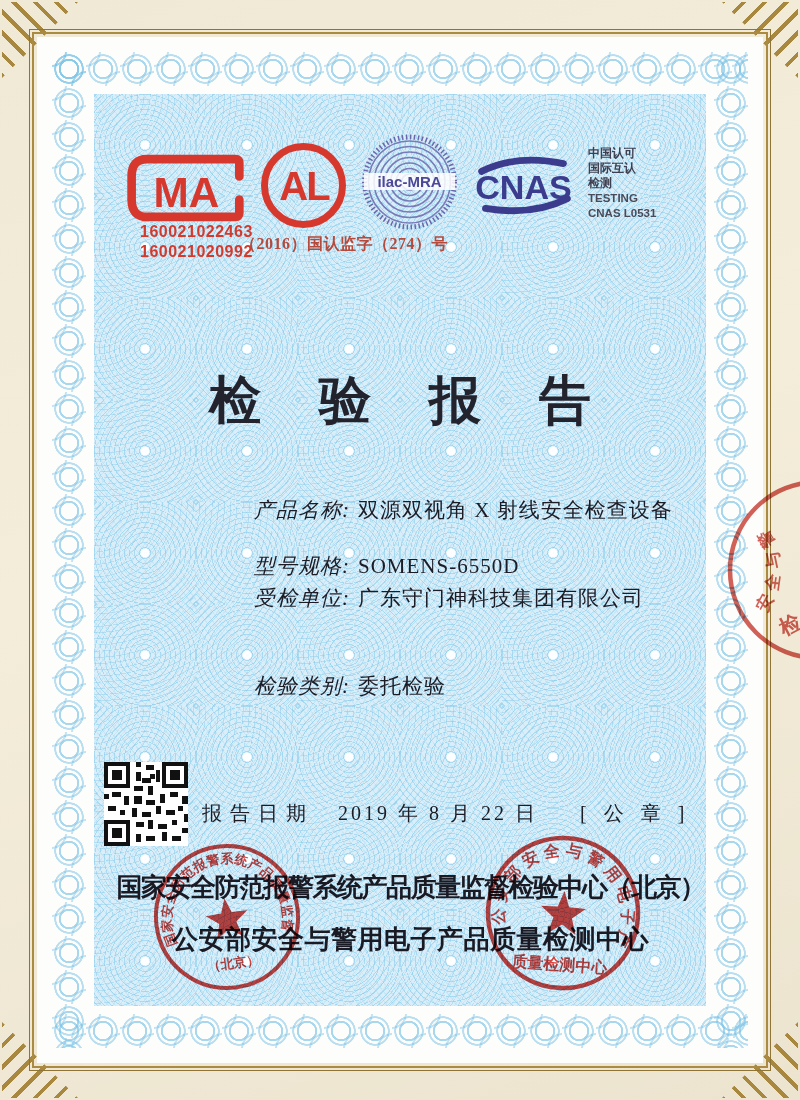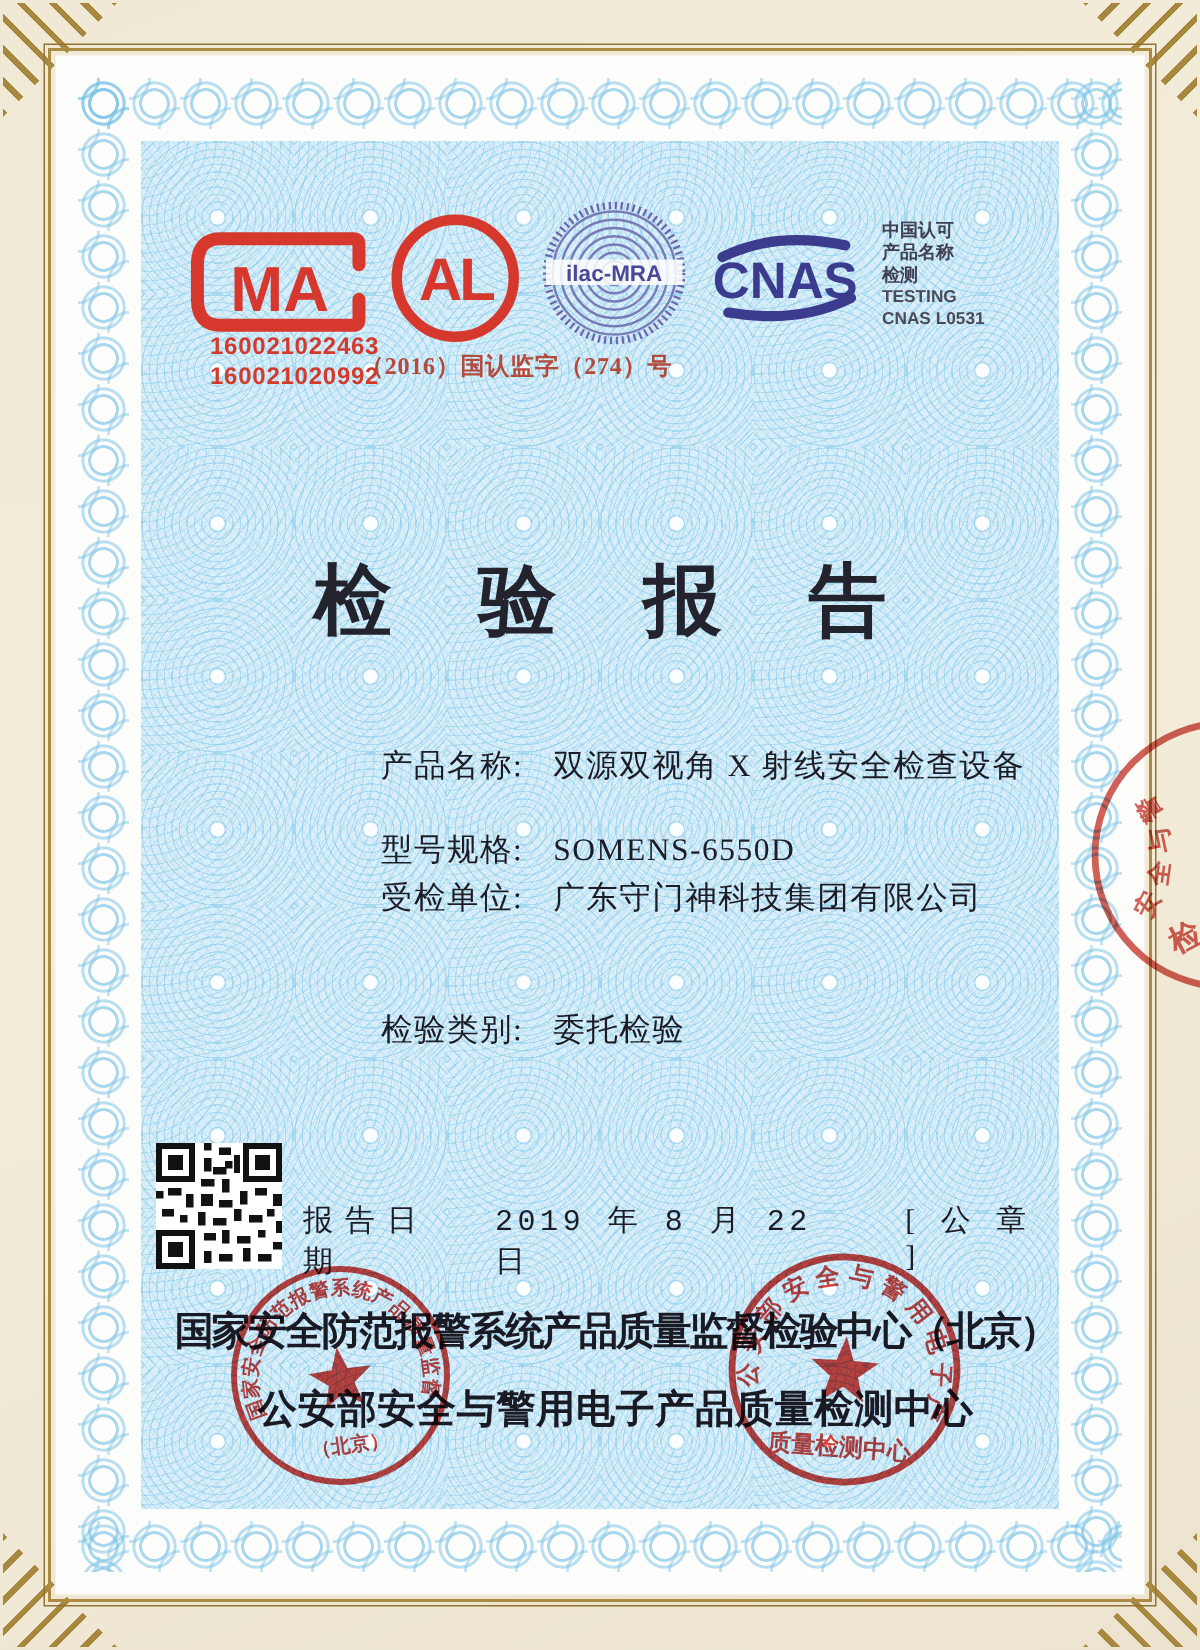--- a/index.html
+++ b/index.html
@@ -41,24 +41,24 @@
     background-size:102px 102px,102px 102px,204px 204px,100% 100%,100% 100%;}
   
   .abs{position:absolute;}
   .cert-numbers{left:46px;top:128px;color:#d23a2e;font-weight:bold;
                 font-size:16px;line-height:20px;font-family:"Liberation Sans",sans-serif;letter-spacing:.5px;}
   .approval-note{left:146px;top:140px;color:#b34a3c;font-size:16px;font-weight:bold;letter-spacing:.5px;}
   .report-no{right:14px;top:168px;color:#2a2a33;font-size:20px;letter-spacing:2px;}
   .title-row{left:0;right:0;top:272px;display:flex;justify-content:center;gap:58px;
              color:#23232e;font-size:52px;font-weight:600;}
   .field-row{left:160px;font-size:21px;color:#1c1c26;letter-spacing:1px;white-space:nowrap;}
-  .field-row .lbl{margin-right:20px;}
+  .field-row .lbl{margin-right:8px;font-style:italic;}
   .date-row{left:108px;top:706px;font-size:20px;color:#1c1c26;display:flex;align-items:flex-start;}
   .date-row .d-label{letter-spacing:8px;}
-  .date-row .d-value{margin-left:24px;letter-spacing:3px;font-family:Liberation Mono, monospace;}
+  .date-row .d-value{margin-left:24px;letter-spacing:3px;}
   .date-row .d-stamp{margin-left:42px;letter-spacing:6px;}
   .footer-line{left:0;right:0;text-align:center;color:#1a1a24;font-weight:600;white-space:nowrap;margin-left:21px;}
   .footer-line.l1{top:776px;font-size:26px;letter-spacing:-1.5px;}
   .footer-line.l2{top:828px;font-size:26px;letter-spacing:.5px;}
   .qr{left:10px;top:668px;width:84px;height:84px;}
   .logo{position:absolute;}
   .accr-block{left:494px;top:52px;color:#3f3f52;font-family:"Liberation Sans",sans-serif;}
   .accr-block div{font-size:12px;line-height:15px;font-weight:bold;}
   .accr-block div:nth-child(4),.accr-block div:nth-child(5){font-weight:bold;font-size:11.5px;color:#4a4a58;}
   .seal{position:absolute;mix-blend-mode:multiply;opacity:.88;}
@@ -111,21 +111,21 @@
     </svg>
 
     <svg class="logo" style="left:374px;top:58px;" width="112" height="66" viewBox="0 0 115 64">
       <path d="M14,18 Q50,0 98,10" fill="none" stroke="#3c3c8f" stroke-width="7" stroke-linecap="round"></path>
       <path d="M18,56 Q66,64 102,46" fill="none" stroke="#3c3c8f" stroke-width="7" stroke-linecap="round"></path>
       <text x="57" y="46" text-anchor="middle" font-family="Liberation Sans,sans-serif" font-size="35" font-weight="bold" fill="#3c3c8f">CNAS</text>
     </svg>
 
     <div class="abs accr-block">
       <div>中国认可</div>
-      <div>产品名称</div>
+      <div>国际互认</div>
       <div>检测</div>
       <div>TESTING</div>
       <div>CNAS L0531</div>
     </div>
 
     <div class="abs cert-numbers">
       <div>160021022463</div>
       <div>160021020992</div>
     </div>
     <div class="abs approval-note">（2016）国认监字（274）号</div>

